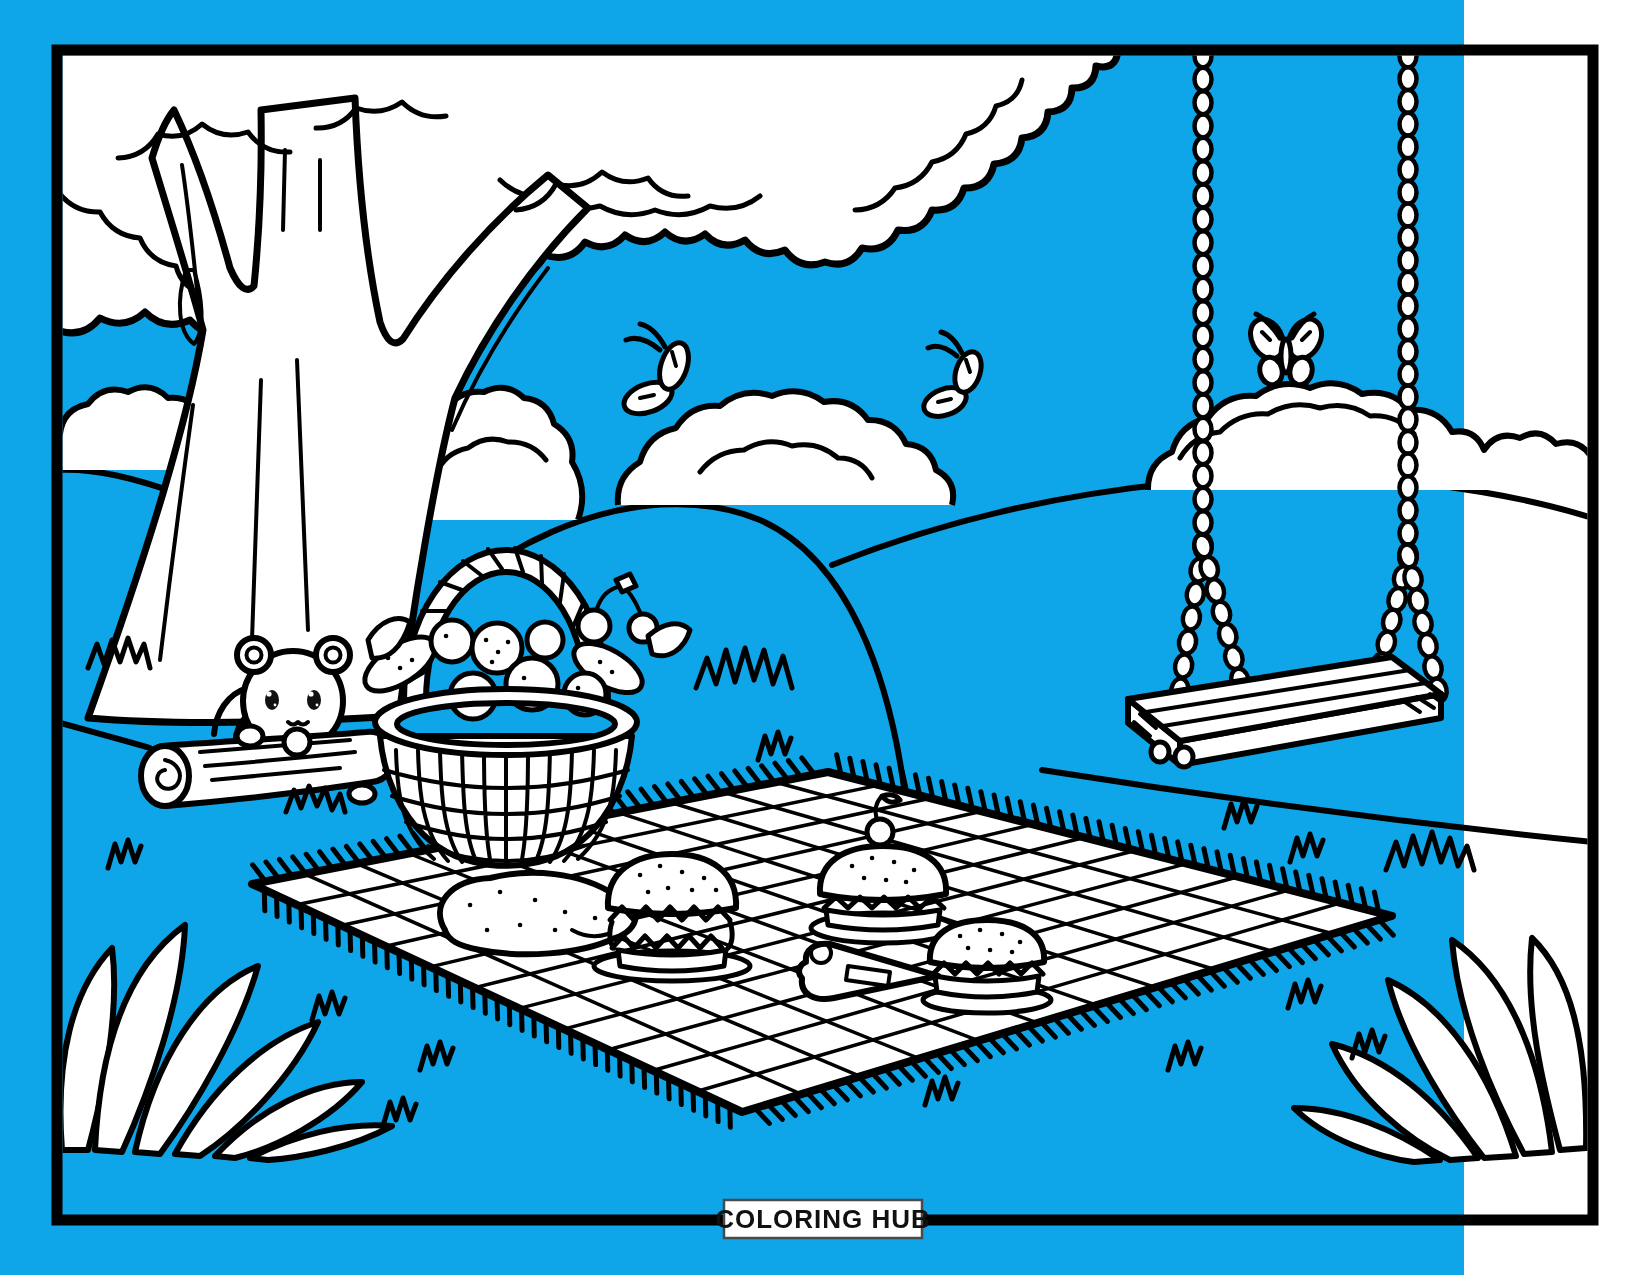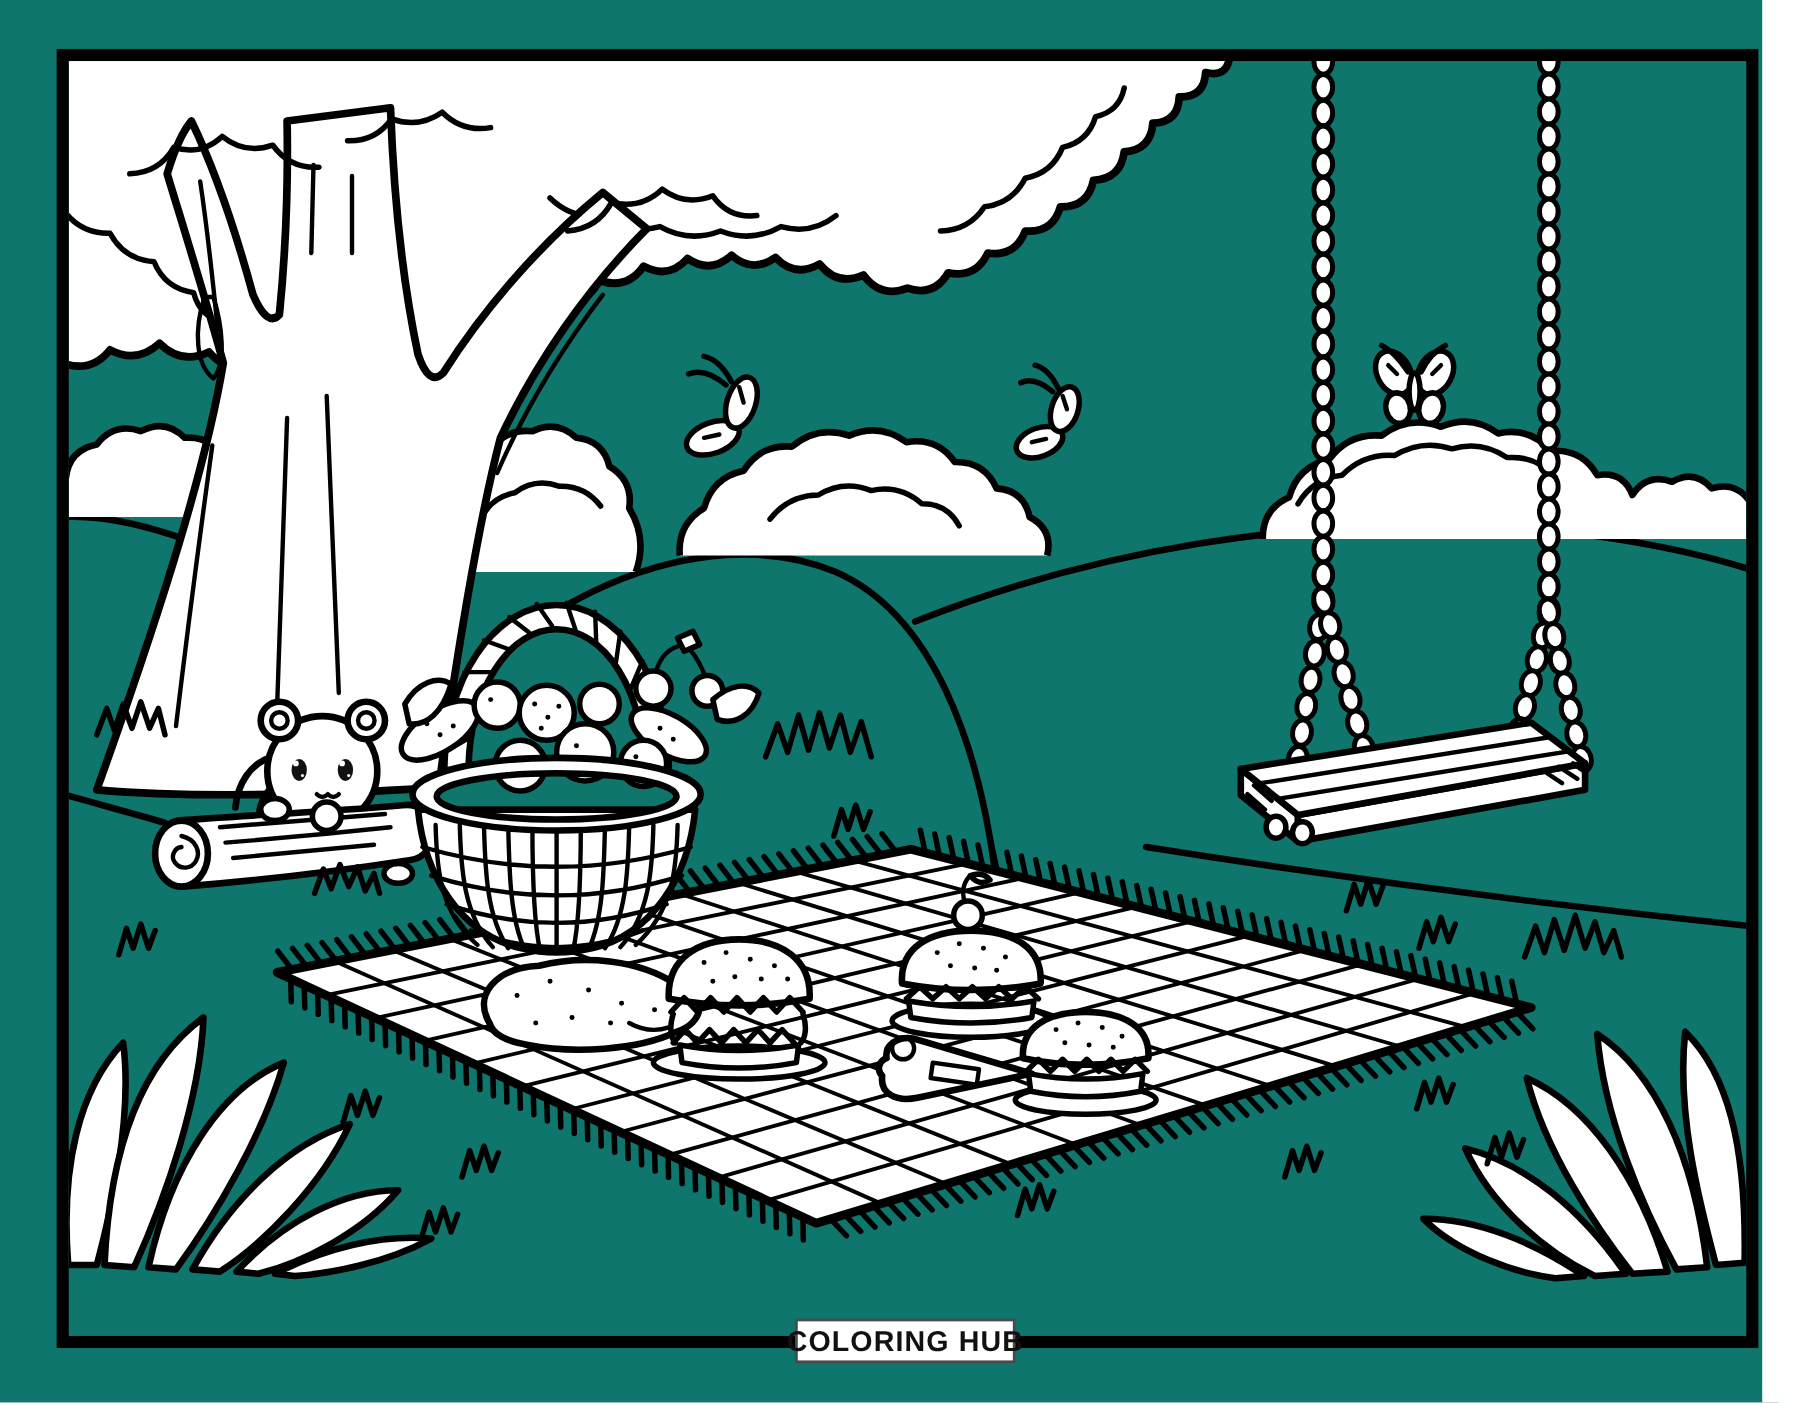--- a/index.html
+++ b/index.html
@@ -1,16 +1,16 @@
 <!DOCTYPE html>
 <html><head>
 <meta charset="utf-8">
 <style>
   html,body{margin:0;padding:0;background:#ffffff;}
-  .stage{width:1602px;height:1275px;position:relative;background:#0f766e;}
+  .stage{width:1464px;height:1275px;position:relative;background:#0ea5e9;}
   svg{display:block;}
   .o7{fill:#fff;stroke:#000;stroke-width:7;stroke-linejoin:round;}
   .o6{fill:#fff;stroke:#000;stroke-width:6;stroke-linejoin:round;}
   .o5{fill:#fff;stroke:#000;stroke-width:5;stroke-linejoin:round;}
   .s6{fill:none;stroke:#000;stroke-width:6;stroke-linecap:round;stroke-linejoin:round;}
   .s5{fill:none;stroke:#000;stroke-width:5;stroke-linecap:round;stroke-linejoin:round;}
   .s4{fill:none;stroke:#000;stroke-width:4;stroke-linecap:round;stroke-linejoin:round;}
   .ln3{fill:none;stroke:#000;stroke-width:3.5;stroke-linecap:round;}
   .dots{fill:none;stroke:#000;stroke-width:4.5;stroke-linecap:round;}
   .blk{fill:#111;stroke:none;}

